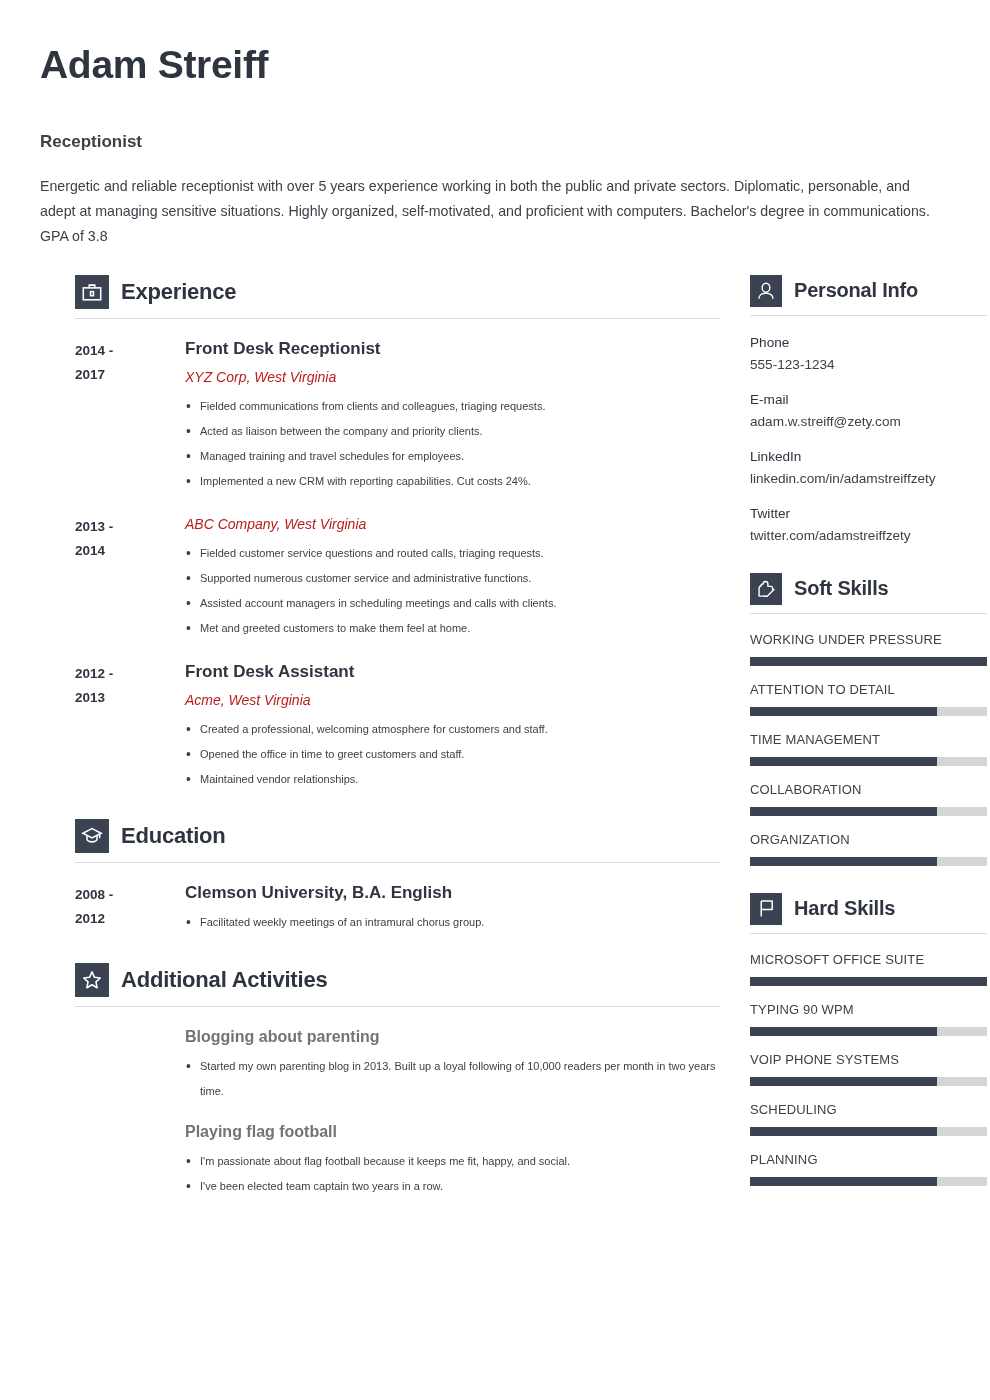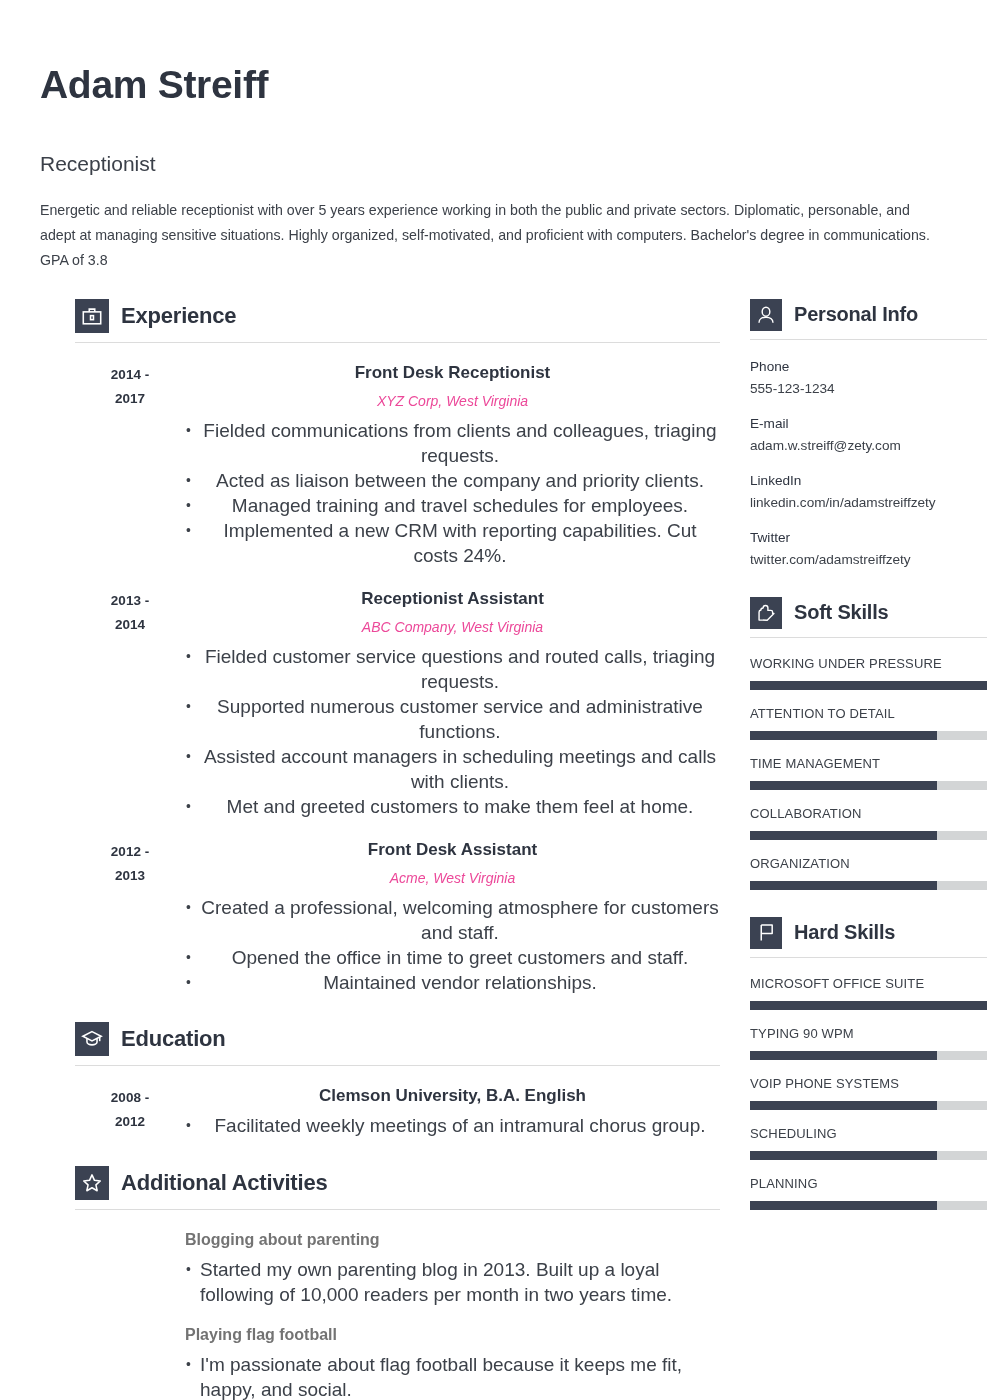--- a/index.html
+++ b/index.html
@@ -9,39 +9,39 @@
     height: 1400px;
     background: #ffffff;
     font-family: "Liberation Sans", sans-serif;
     color: #333333;
   }
 
   .page {
     width: 990px;
     height: 1400px;
     position: relative;
-    padding: 64px 40px 0 40px;
+    padding: 44px 40px 0 40px;
     background: #ffffff;
   }
 
   
   .header { margin-bottom: 26px; }
 
   .name {
     font-size: 39px;
     font-weight: bold;
     color: #2e3440;
     letter-spacing: -0.3px;
     line-height: 1.1;
     margin-bottom: 12px;
   }
 
   .job-title {
-    font-size: 21px;
-    font-weight: normal;
+    font-size: 17px;
+    font-weight: bold;
     color: #3b4049;
     margin-bottom: 22px;
     margin-top: 45px;
   }
 
   .summary {
     font-size: 14.2px;
     line-height: 25px;
     color: #3c4149;
     max-width: 895px;
@@ -93,21 +93,20 @@
 
   .side .sec-title { font-size: 20px; }
   .side .sec-icon { width: 32px; height: 32px; flex: 0 0 32px; }
   .side .sec-rule { margin-top: 8px; margin-bottom: 16px; }
 
   
   .entry {
     display: flex;
     align-items: flex-start;
     margin-bottom: 19px;
-    text-align: center;
   }
   .entry:last-child { margin-bottom: 0; }
 
   .entry-dates {
     width: 110px;
     flex: 0 0 110px;
     font-size: 13.5px;
     font-weight: bold;
     color: #2e3440;
     line-height: 24px;
@@ -121,31 +120,31 @@
     font-size: 17px;
     font-weight: bold;
     color: #2e3440;
     line-height: 24px;
     margin-bottom: 5px;
   }
 
   .entry-sub {
     font-size: 14px;
     font-style: italic;
-    color: #ec4899;
+    color: #b91c1c;
     line-height: 22px;
     margin-bottom: 6px;
   }
 
   ul.bullets { list-style: none; margin: 0; padding: 0; }
 
   ul.bullets li {
     position: relative;
     padding-left: 15px;
-    font-size: 19px;
+    font-size: 11px;
     line-height: 25px;
     color: #3c4149;
   }
   ul.bullets li::before {
     content: "\2022";
     position: absolute;
     left: 1px;
     top: 0;
     color: #3c4149;
     font-size: 13.8px;
@@ -253,21 +252,20 @@
             </ul>
           </div>
         </div>
 
         <div class="entry">
           <div class="entry-dates">
             <div>2013 -</div>
             <div>2014</div>
           </div>
           <div class="entry-body">
-            <div class="entry-title">Receptionist Assistant</div>
             <div class="entry-sub">ABC Company, West Virginia</div>
             <ul class="bullets">
               <li>Fielded customer service questions and routed calls, triaging requests.</li>
               <li>Supported numerous customer service and administrative functions.</li>
               <li>Assisted account managers in scheduling meetings and calls with clients.</li>
               <li>Met and greeted customers to make them feel at home.</li>
             </ul>
           </div>
         </div>
 

